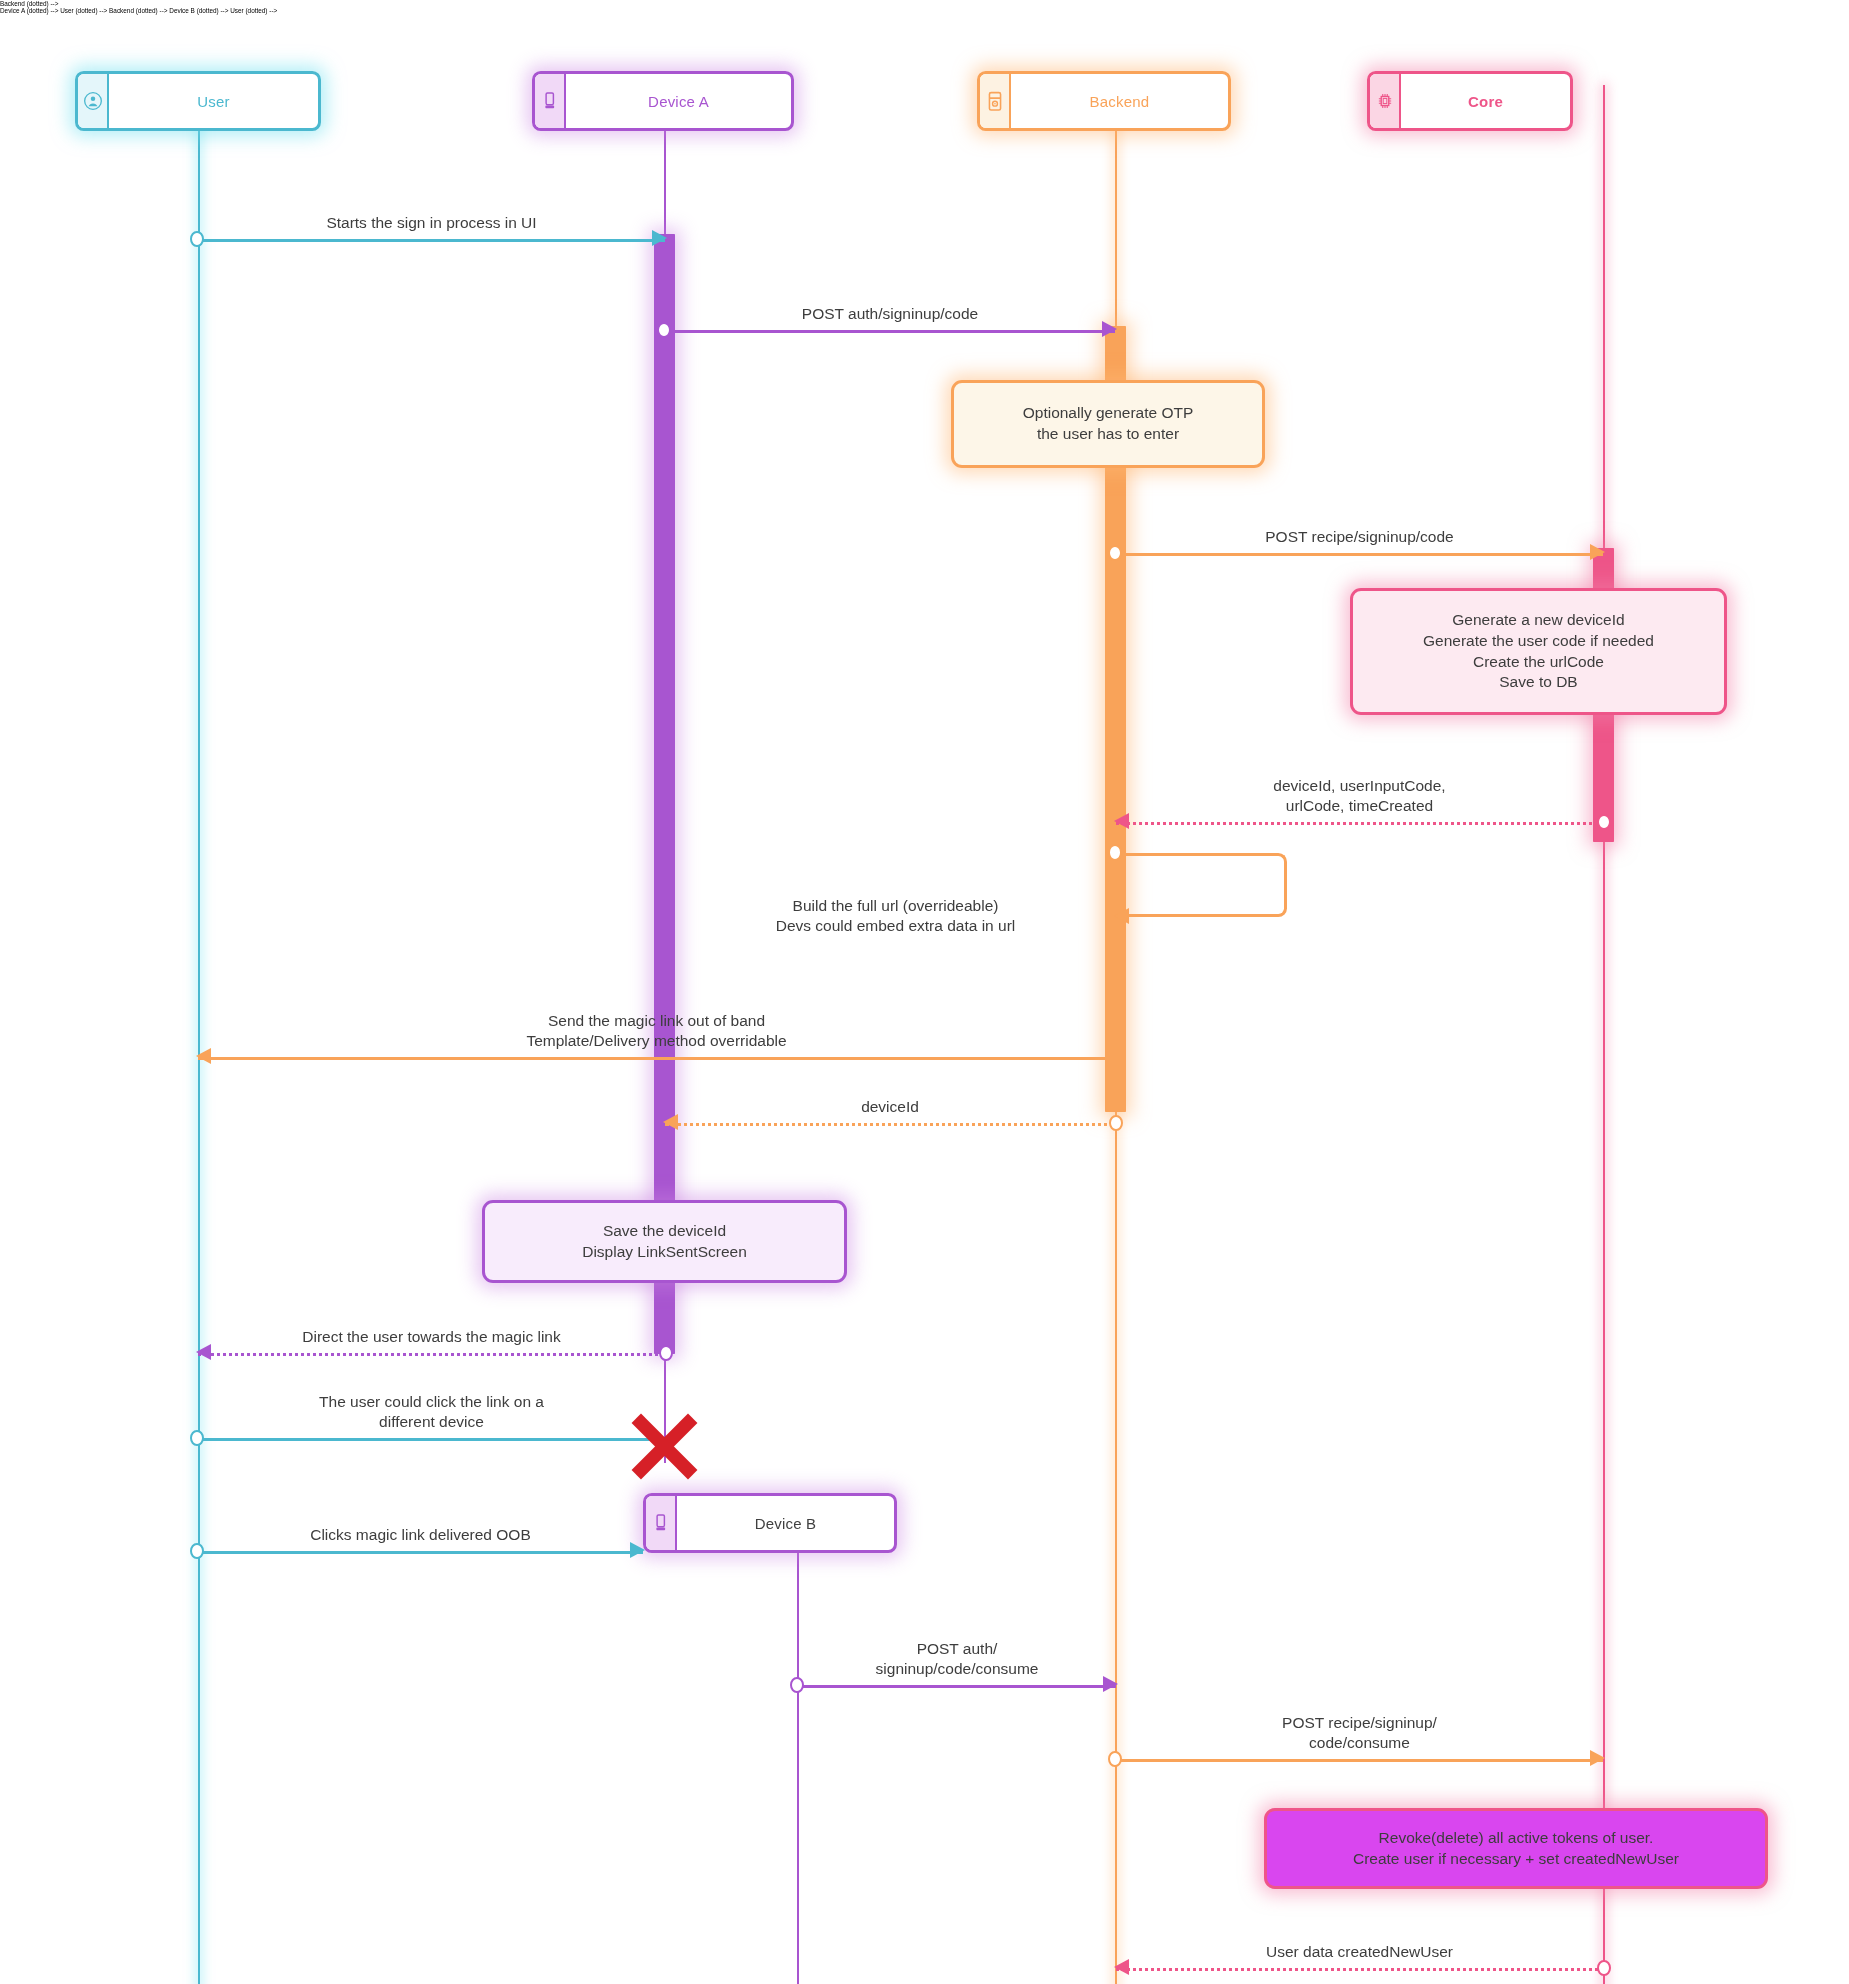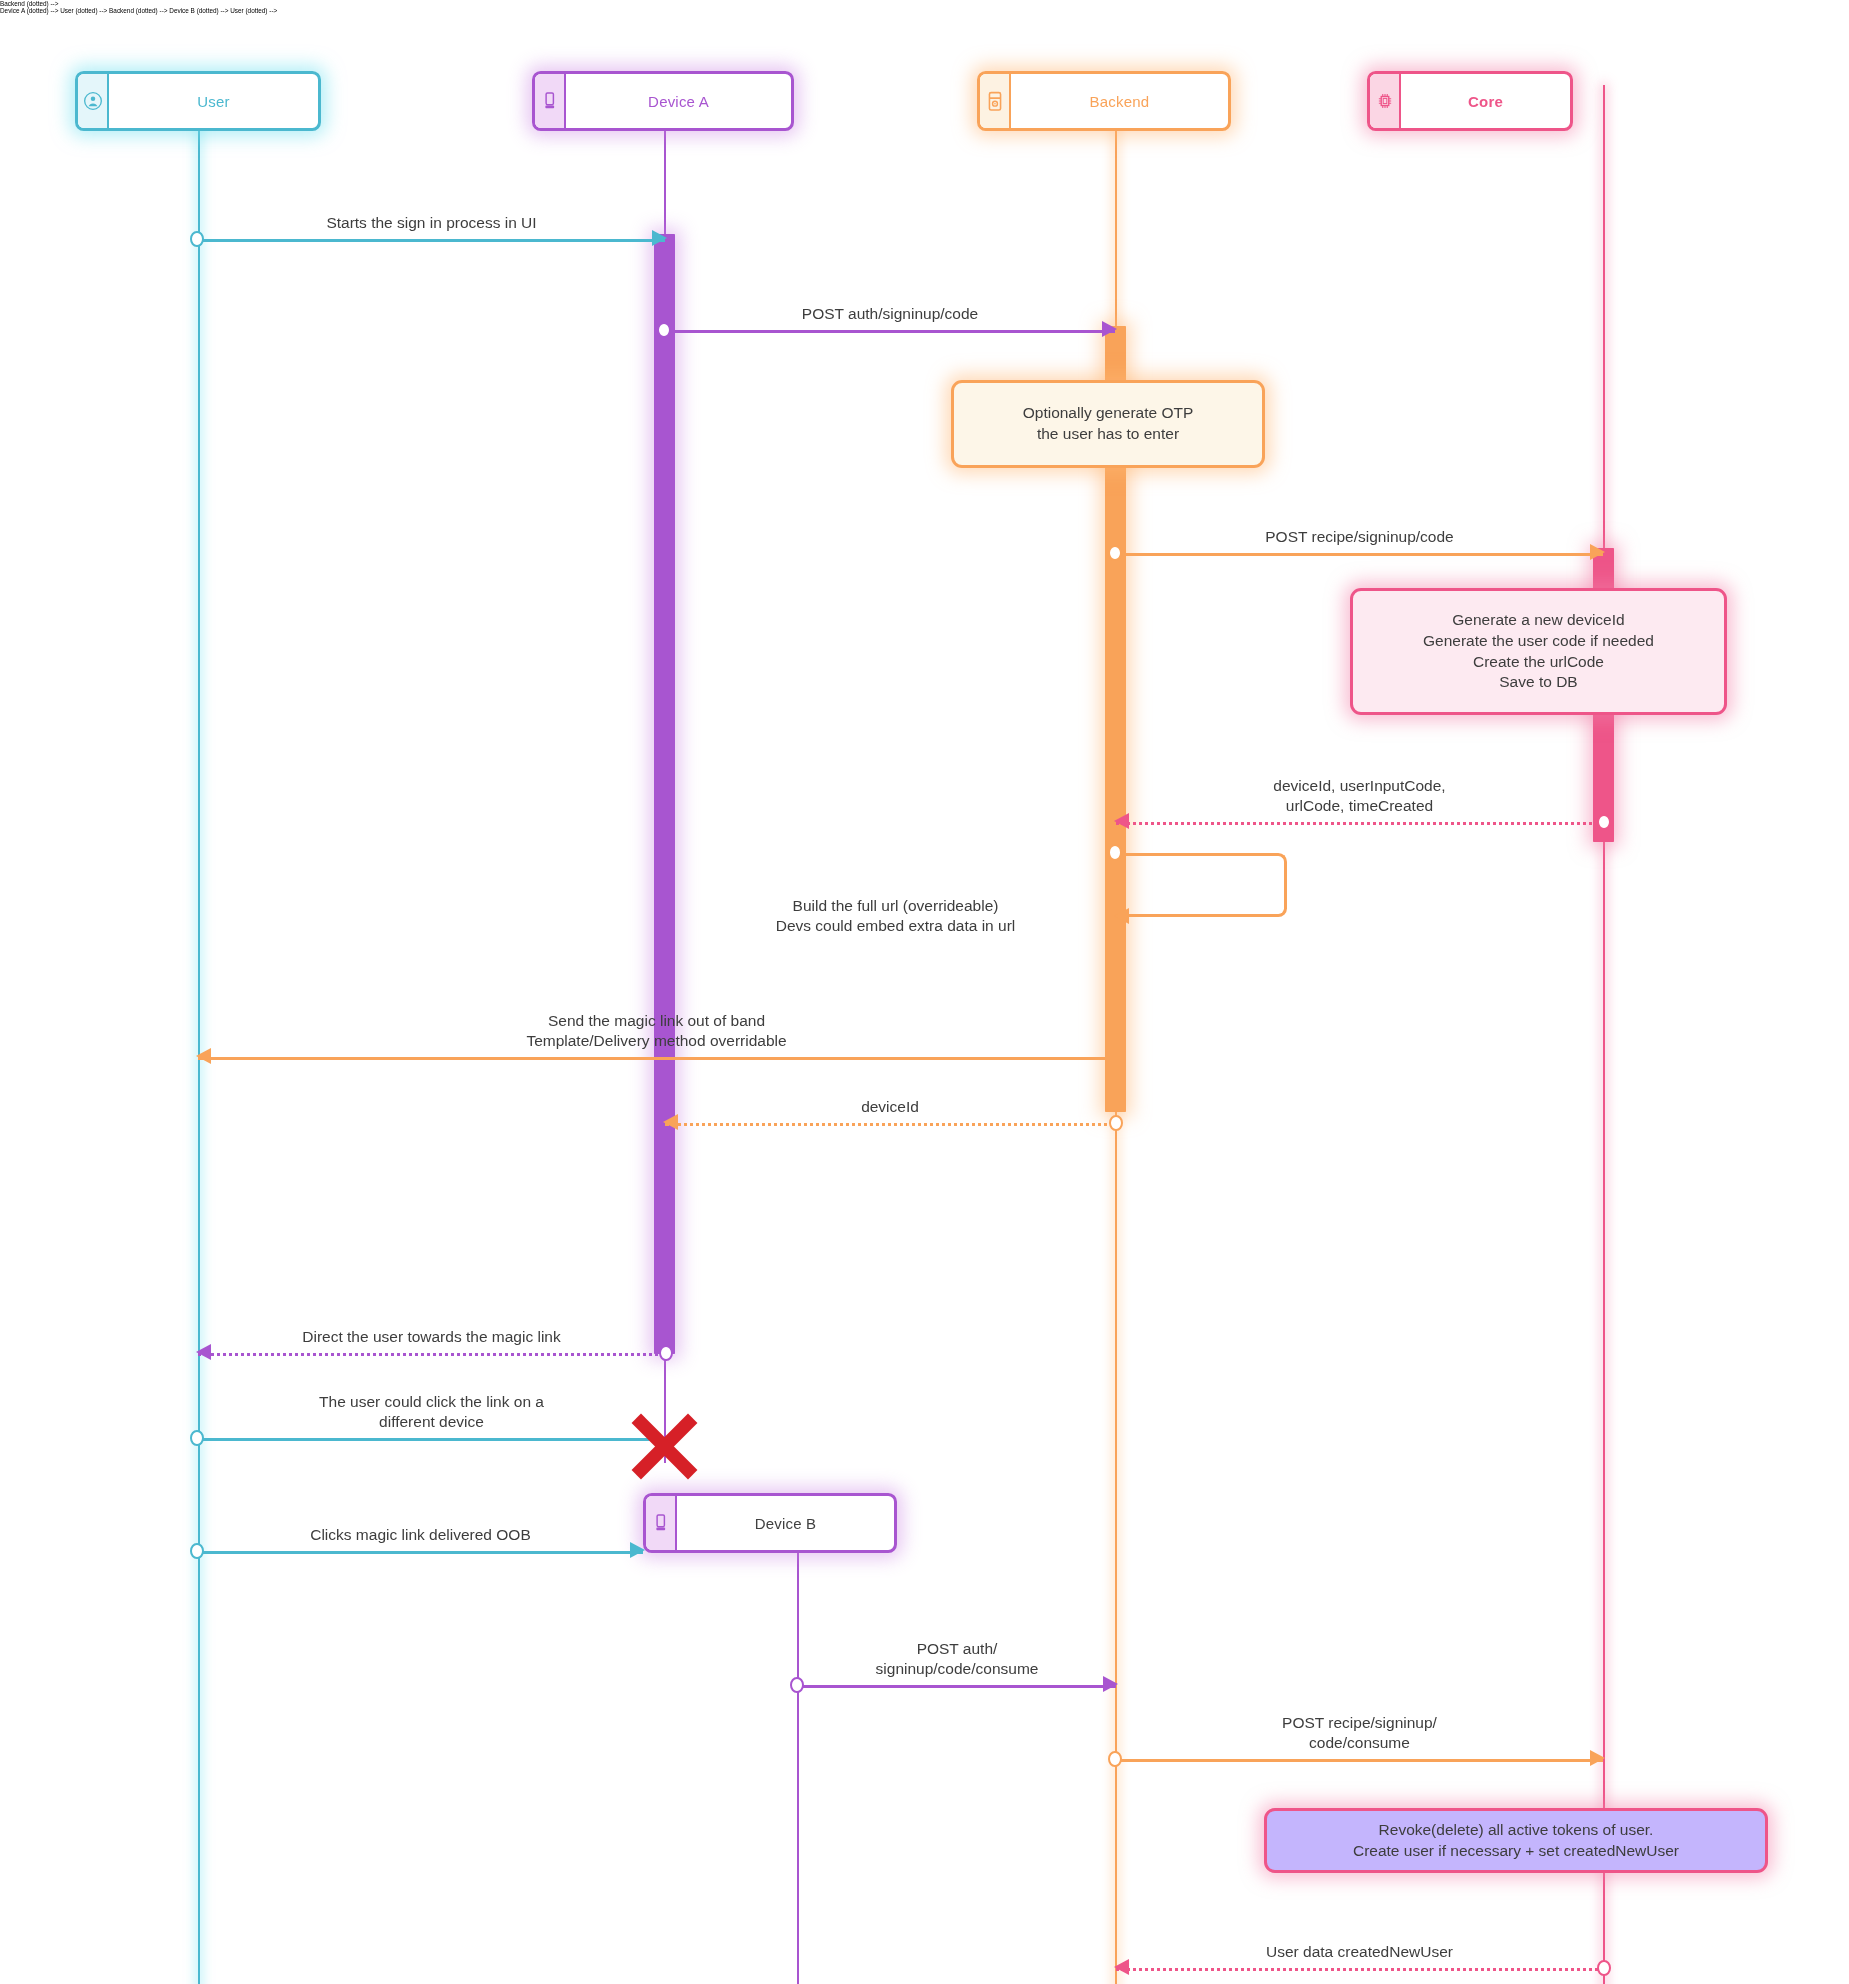--- a/index.html
+++ b/index.html
@@ -211,20 +211,24 @@
 
    Device A (dotted) --&gt;
   <div class="msg" style="left:665px;top:1123px;width:450px;">
     <div class="mline dash" style="border-top-color:#f9a359;"></div>
     <div class="dot r" style="border-color:#f9a359;"></div>
     <div class="arrow l" style="border-right-color:#f9a359;"></div>
     <div class="mlabel">deviceId</div>
   </div>
 
   
+  <div class="note glow-purple" style="left:482px;top:1200px;width:365px;height:83px;border-color:#a855d0;background:#f8ecfc;">
+    <span>Save the deviceId
+Display LinkSentScreen</span>
+  </div>
 
    User (dotted) --&gt;
   <div class="msg" style="left:198px;top:1353px;width:467px;">
     <div class="mline dash" style="border-top-color:#a855d0;"></div>
     <div class="dot r" style="border-color:#a855d0;"></div>
     <div class="arrow l" style="border-right-color:#a855d0;"></div>
     <div class="mlabel">Direct the user towards the magic link</div>
   </div>
 
   
@@ -261,21 +265,21 @@
   
   <div class="msg" style="left:1116px;top:1759px;width:487px;">
     <div class="mline" style="border-top-color:#f9a359;"></div>
     <div class="dot l" style="border-color:#f9a359;"></div>
     <div class="arrow r" style="border-left-color:#f9a359;"></div>
     <div class="mlabel">POST recipe/signinup/
 code/consume</div>
   </div>
 
   
-  <div class="note glow-pink" style="left:1264px;top:1808px;width:504px;height:65px;border-color:#ee5589;background:#c4b5fd;">
+  <div class="note glow-pink" style="left:1264px;top:1808px;width:504px;height:81px;border-color:#ee5589;background:#d946ef;">
     <span>Revoke(delete) all active tokens of user.
 Create user if necessary + set createdNewUser</span>
   </div>
 
    Backend (dotted) --&gt;
   <div class="msg" style="left:1116px;top:1968px;width:487px;">
     <div class="mline dash" style="border-top-color:#ee5589;"></div>
     <div class="dot r" style="border-color:#ee5589;"></div>
     <div class="arrow l" style="border-right-color:#ee5589;"></div>
     <div class="mlabel">User data createdNewUser</div>

